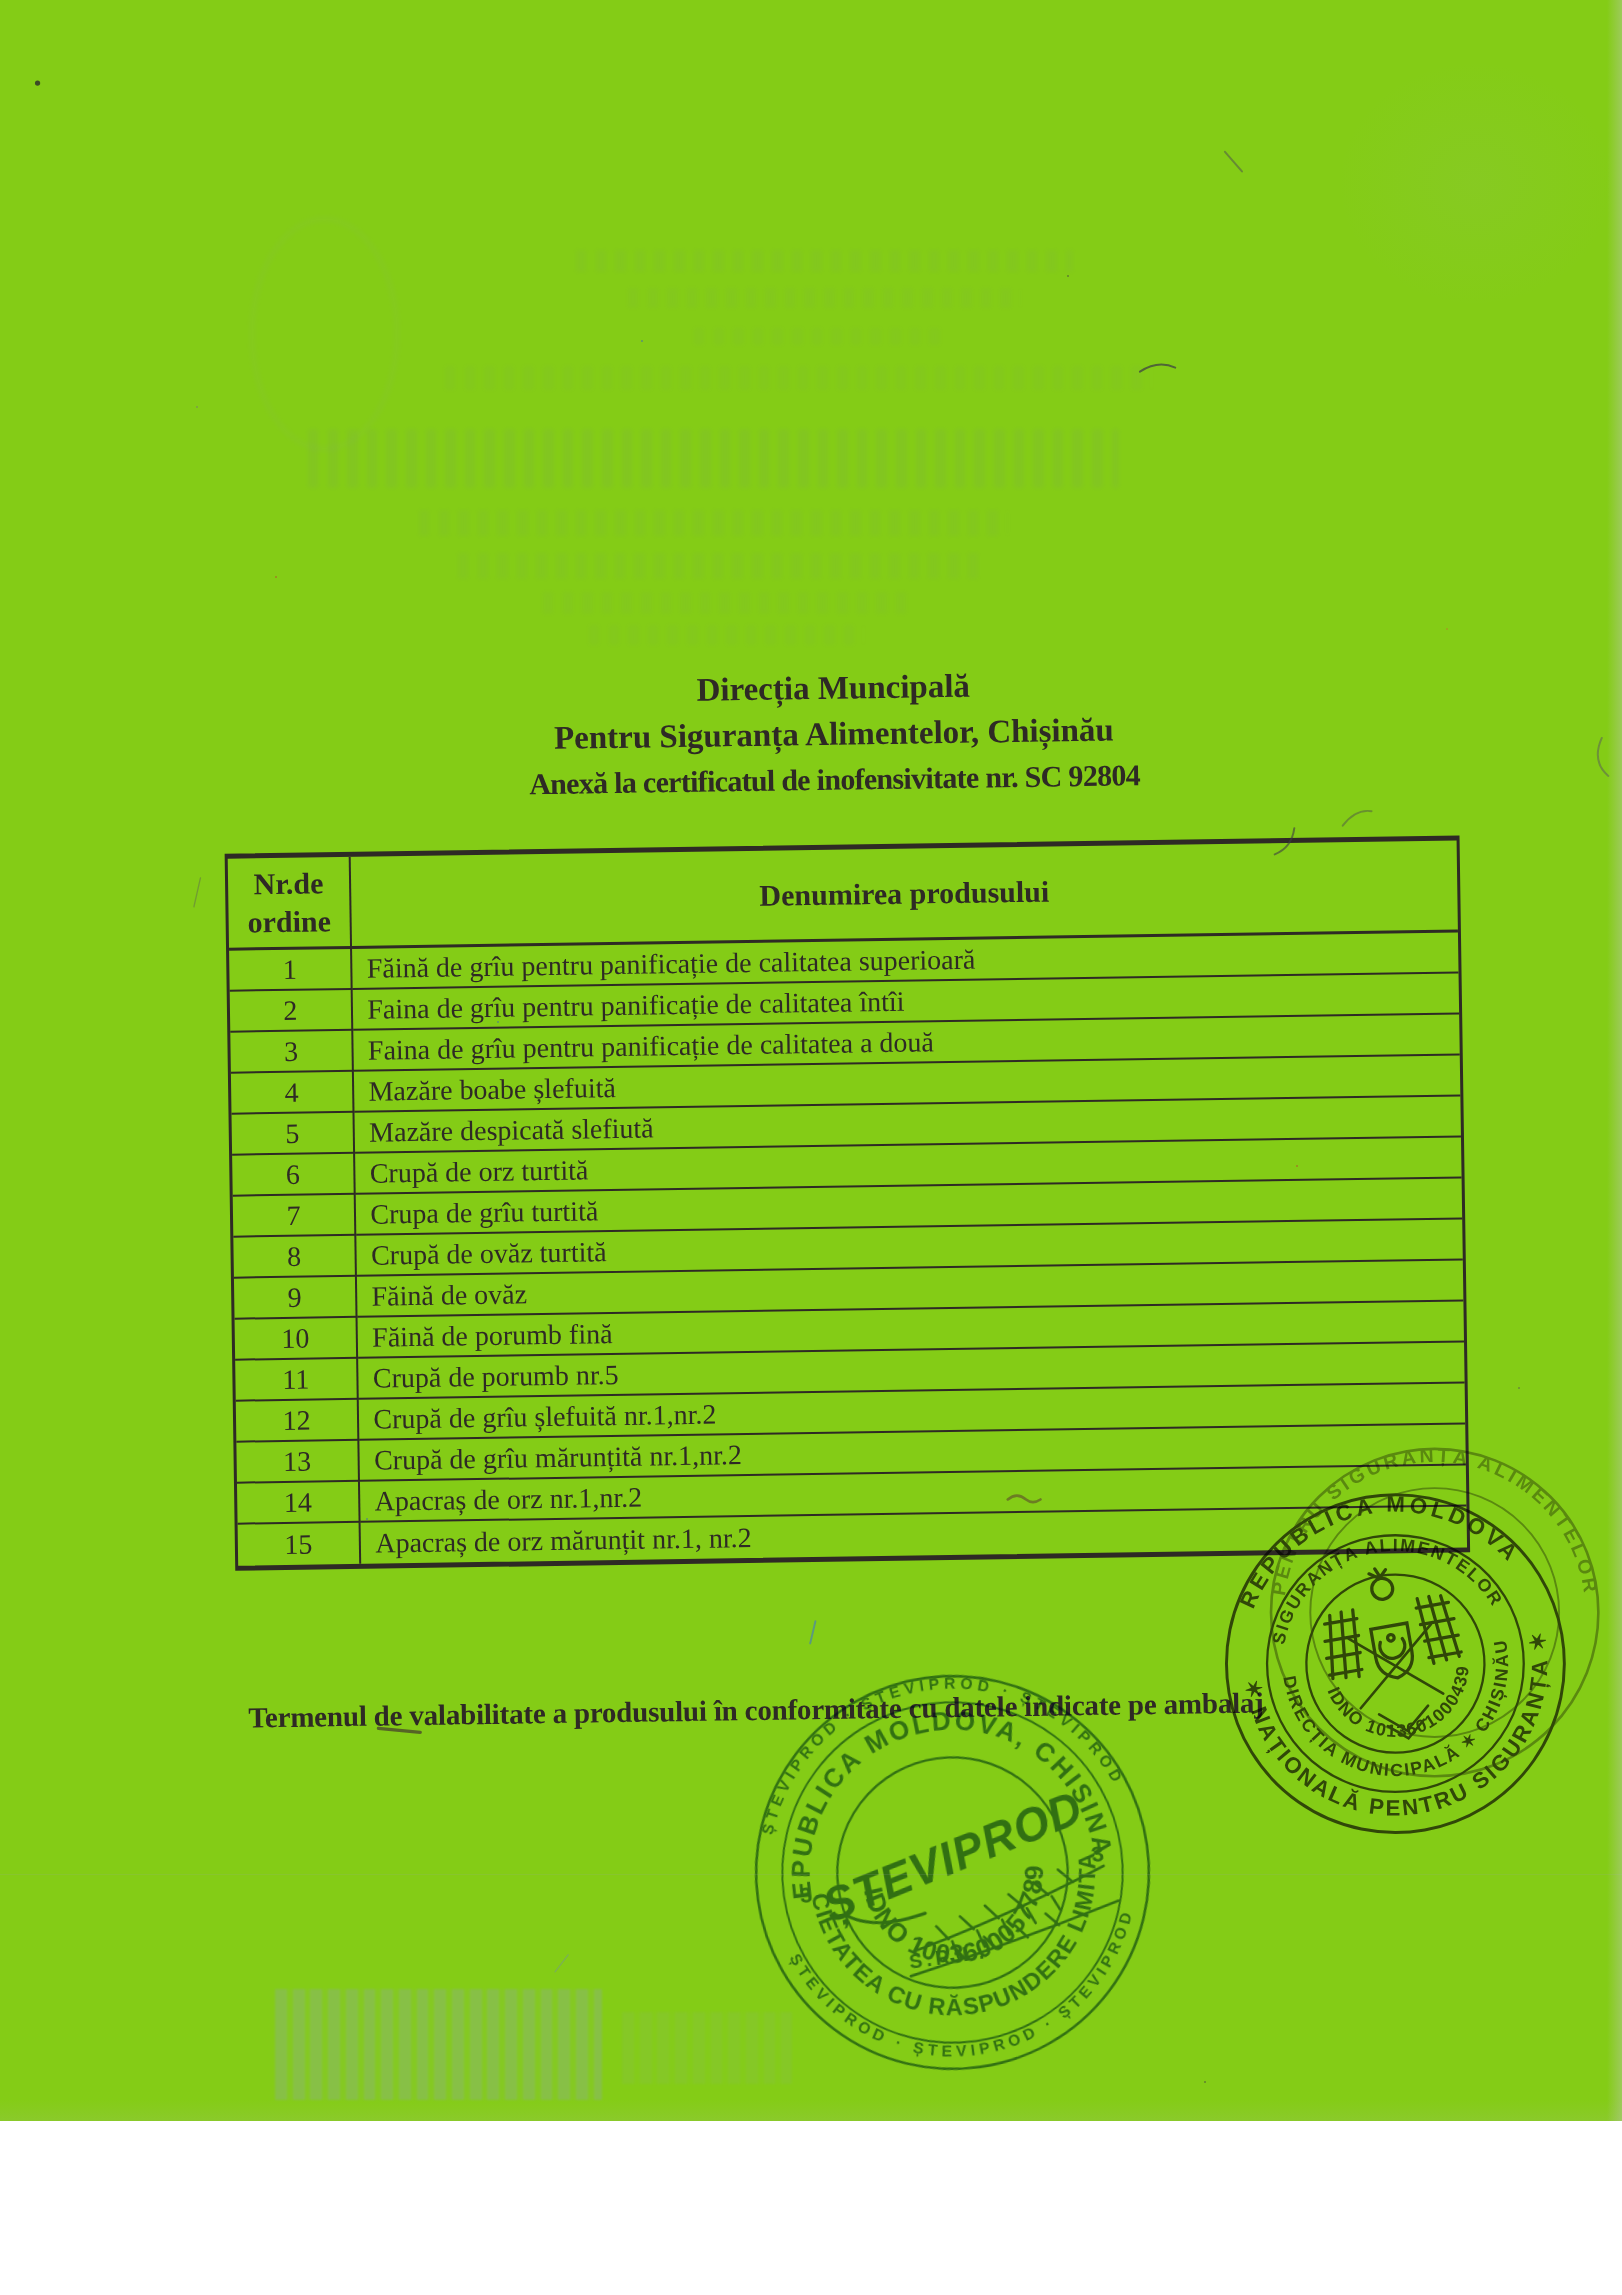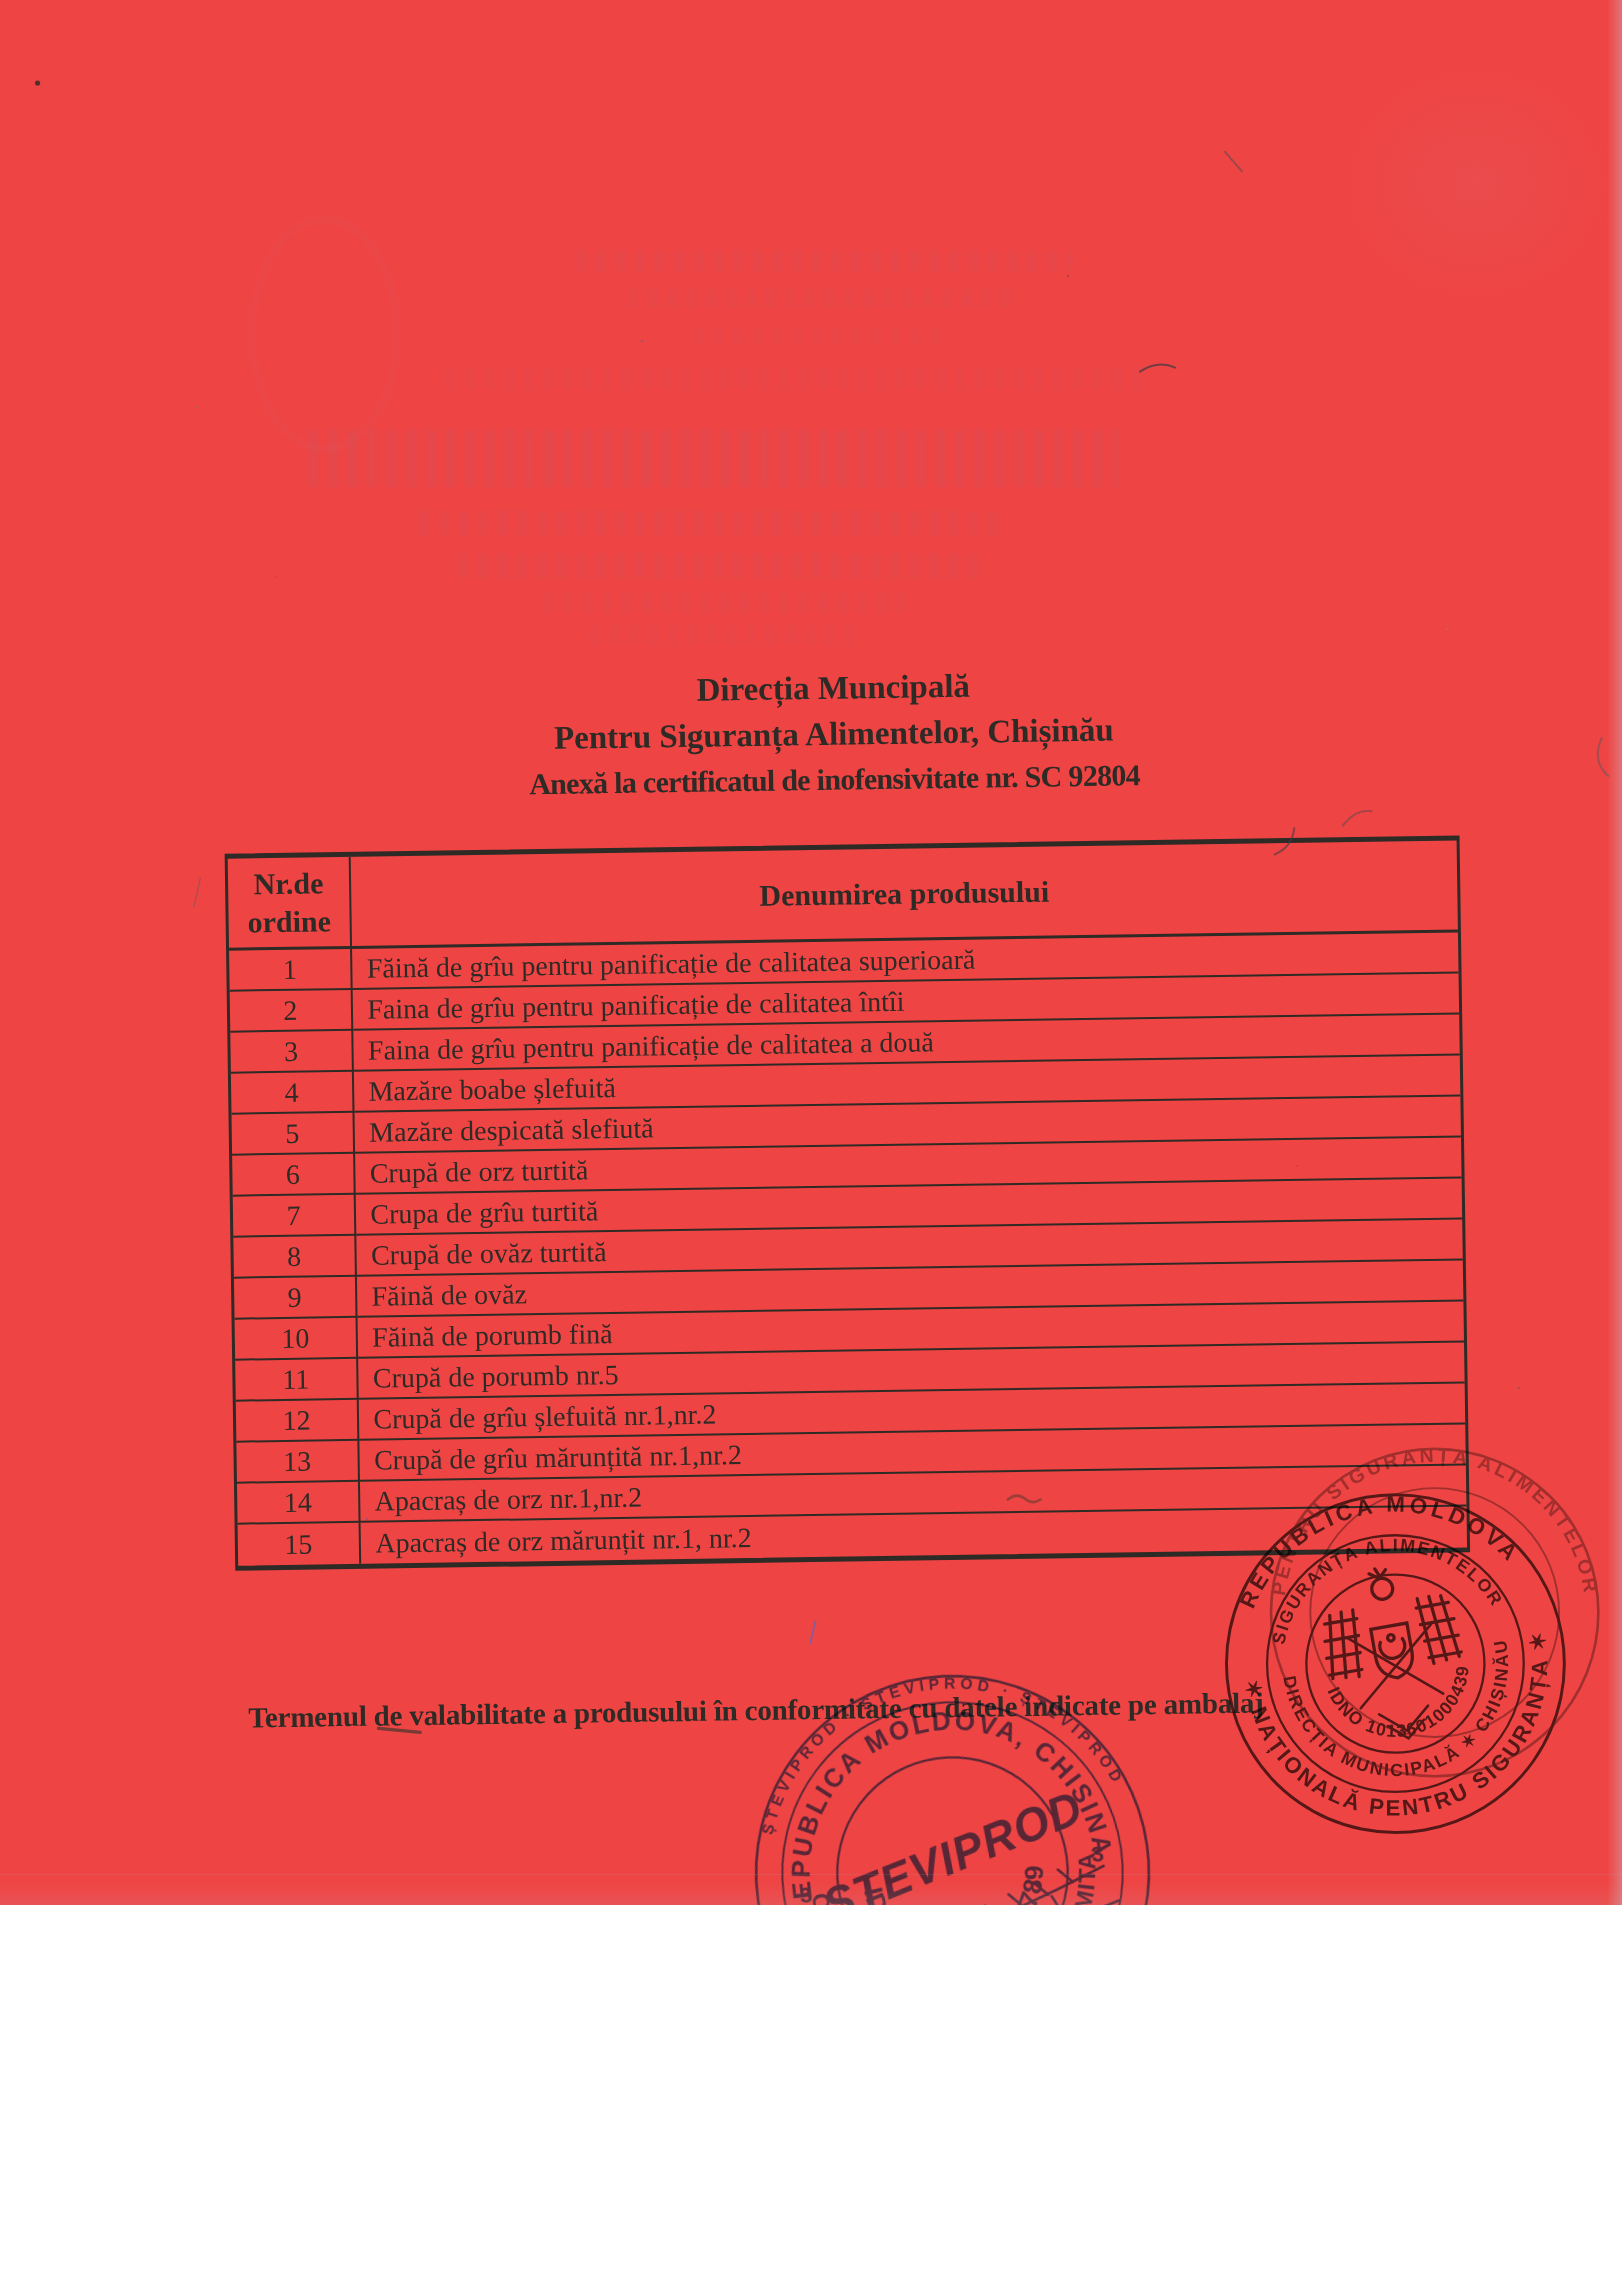--- a/index.html
+++ b/index.html
@@ -4,22 +4,22 @@
 <style>
   * { margin:0; padding:0; box-sizing:border-box; }
   :root{
     --ink:#2e2a25;
     --stampd:#45413c;
     --stampb:#4d80c4;
     --ghost:#76central;
   }
   html,body{ background:#ffffff; }
   .page{
-    position:relative; width:1623px; height:1905px;
-    background:#ef4444; overflow:hidden;
+    position:relative; width:1623px; height:2121px;
+    background:#84cc16; overflow:hidden;
     font-family:"Liberation Serif", serif; color:var(--ink);
   }
   
   .ghost{ position:absolute; filter:blur(2px); pointer-events:none; }
   .g-stripes{ background:repeating-linear-gradient(90deg,#6d7da3 0 10.5px,transparent 10.5px 19.6px); }
   .g-oval{ border:6.5px solid #93a0bd; border-radius:50%; background:transparent; }
   .g-blue{ background:repeating-linear-gradient(90deg,#8fa3c4 0 11.8px,rgba(143,163,196,.25) 11.8px 17.7px); filter:blur(1.3px); }
   
   .docwrap{
     position:absolute; left:0; top:0; width:1623px; height:2295px;

